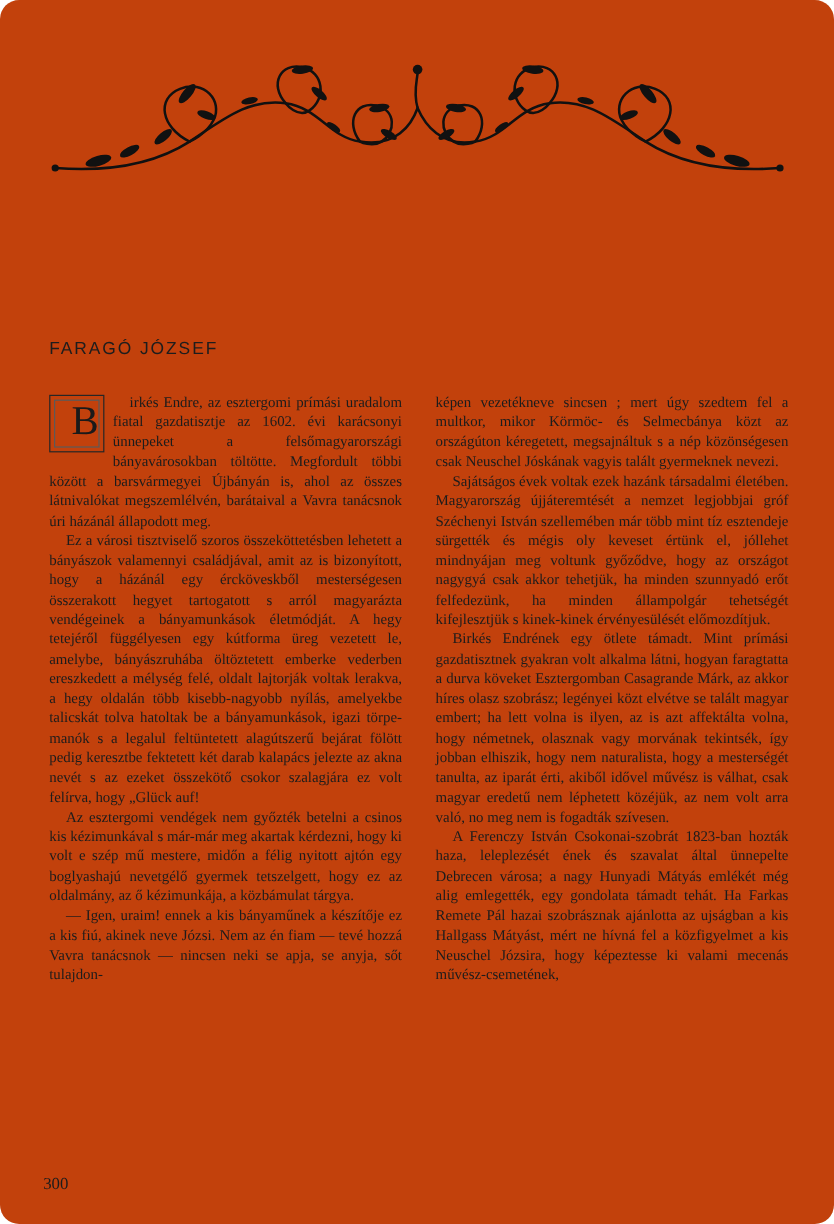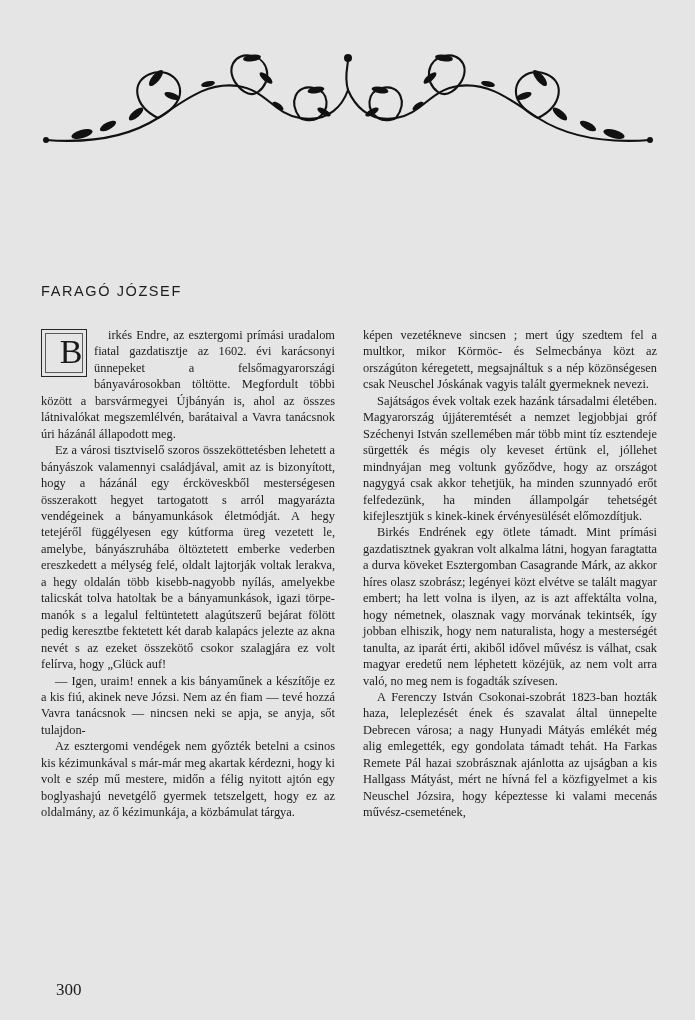--- a/index.html
+++ b/index.html
@@ -11,21 +11,22 @@
     width: 695px;
     height: 1020px;
     font-family: "Liberation Serif", serif;
     color: #1a1a1a;
     position: relative;
     overflow: hidden;
   }
   .page {
     position: absolute;
     inset: 0;
-    background: #e5e5e5;
+    background: #c2410c;
+    border-radius: 16px;
   }
   
   .ornament {
     position: absolute;
     top: 48px;
     left: 38px;
     width: 620px;
     height: 105px;
   }
   .ornament svg {
@@ -96,23 +97,23 @@
     pointer-events: none;
   }
   .dropcap span {
     position: relative;
     z-index: 2;
     font-weight: 400;
   }
   
   .folio {
     position: absolute;
-    left: 56px;
+    left: 36px;
     top: 980px;
-    font-size: 17px;
+    font-size: 14px;
     font-family: "Liberation Serif", serif;
     color: #1c1c1c;
   }
   .pfirst { text-indent: 0; }
 </style>
 </head>
 <body>
 
 <div class="page">
 
@@ -164,22 +165,22 @@
     </svg>
   </div>
 
   <div class="author-heading">FARAGÓ JÓZSEF</div>
 
   <div class="columns">
 
     <div class="col">
       <p class="pfirst dropcap-wrap"><span class="dropcap"><span>B</span></span><span>irkés Endre, az esztergomi prímási uradalom fiatal gazdatisztje az 1602. évi karácsonyi ünnepeket a felsőmagyarországi bányavárosokban töltötte. Megfordult többi között a barsvármegyei Újbányán is, ahol az összes látnivalókat megszemlélvén, barátaival a Vavra tanácsnok úri házánál állapodott meg.</span></p>
       <p>Ez a városi tisztviselő szoros összeköttetésben lehetett a bányászok valamennyi családjával, amit az is bizonyított, hogy a házánál egy ércköveskből mesterségesen összerakott hegyet tartogatott s arról magyarázta vendégeinek a bányamunkások életmódját. A hegy tetejéről függélyesen egy kútforma üreg vezetett le, amelybe, bányászruhába öltöztetett emberke vederben ereszkedett a mélység felé, oldalt lajtorják voltak lerakva, a hegy oldalán több kisebb-nagyobb nyílás, amelyekbe talicskát tolva hatoltak be a bányamunkások, igazi törpe-manók s a legalul feltüntetett alagútszerű bejárat fölött pedig keresztbe fektetett két darab kalapács jelezte az akna nevét s az ezeket összekötő csokor szalagjára ez volt felírva, hogy „Glück auf!</p>
+      <p>Az esztergomi vendégek nem győzték betelni a csinos kis kézimunkával s már-már meg akartak kérdezni, hogy ki volt e szép mű mestere, midőn a félig nyitott ajtón egy boglyashajú nevetgélő gyermek tetszelgett, hogy ez az oldalmány, az ő kézimunkája, a közbámulat tárgya.</p>
       <p>— Igen, uraim! ennek a kis bányaműnek a készítője ez a kis fiú, akinek neve Józsi. Nem az én fiam — tevé hozzá Vavra tanácsnok — nincsen neki se apja, se anyja, sőt tulajdon-</p>
-      <p>Az esztergomi vendégek nem győzték betelni a csinos kis kézimunkával s már-már meg akartak kérdezni, hogy ki volt e szép mű mestere, midőn a félig nyitott ajtón egy boglyashajú nevetgélő gyermek tetszelgett, hogy ez az oldalmány, az ő kézimunkája, a közbámulat tárgya.</p>
     </div>
 
     <div class="col">
       <p class="noindent">képen vezetékneve sincsen ; mert úgy szedtem fel a multkor, mikor Körmöc- és Selmecbánya közt az országúton kéregetett, megsajnáltuk s a nép közönségesen csak Neuschel Jóskának vagyis talált gyermeknek nevezi.</p>
       <p>Sajátságos évek voltak ezek hazánk társadalmi életében. Magyarország újjáteremtését a nemzet legjobbjai gróf Széchenyi István szellemében már több mint tíz esztendeje sürgették és mégis oly keveset értünk el, jóllehet mindnyájan meg voltunk győződve, hogy az országot nagygyá csak akkor tehetjük, ha minden szunnyadó erőt felfedezünk, ha minden állampolgár tehetségét kifejlesztjük s kinek-kinek érvényesülését előmozdítjuk.</p>
       <p>Birkés Endrének egy ötlete támadt. Mint prímási gazdatisztnek gyakran volt alkalma látni, hogyan faragtatta a durva köveket Esztergomban Casagrande Márk, az akkor híres olasz szobrász; legényei közt elvétve se talált magyar embert; ha lett volna is ilyen, az is azt affektálta volna, hogy németnek, olasznak vagy morvának tekintsék, így jobban elhiszik, hogy nem naturalista, hogy a mesterségét tanulta, az iparát érti, akiből idővel művész is válhat, csak magyar eredetű nem léphetett közéjük, az nem volt arra való, no meg nem is fogadták szívesen.</p>
       <p>A Ferenczy István Csokonai-szobrát 1823-ban hozták haza, leleplezését ének és szavalat által ünnepelte Debrecen városa; a nagy Hunyadi Mátyás emlékét még alig emlegették, egy gondolata támadt tehát. Ha Farkas Remete Pál hazai szobrásznak ajánlotta az ujságban a kis Hallgass Mátyást, mért ne hívná fel a közfigyelmet a kis Neuschel Józsira, hogy képeztesse ki valami mecenás művész-csemetének,</p>
     </div>
 
   </div>

